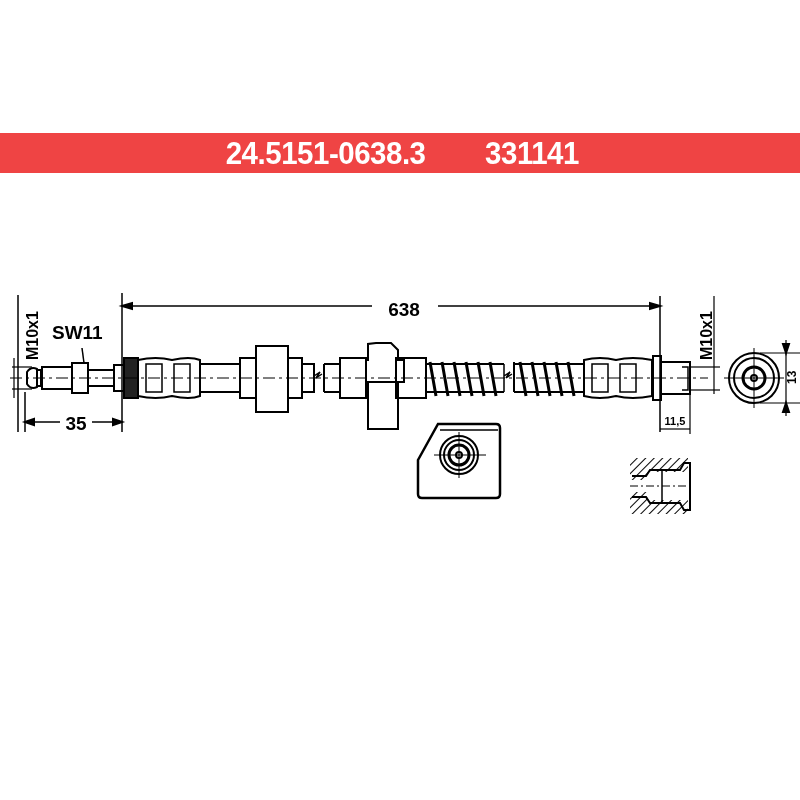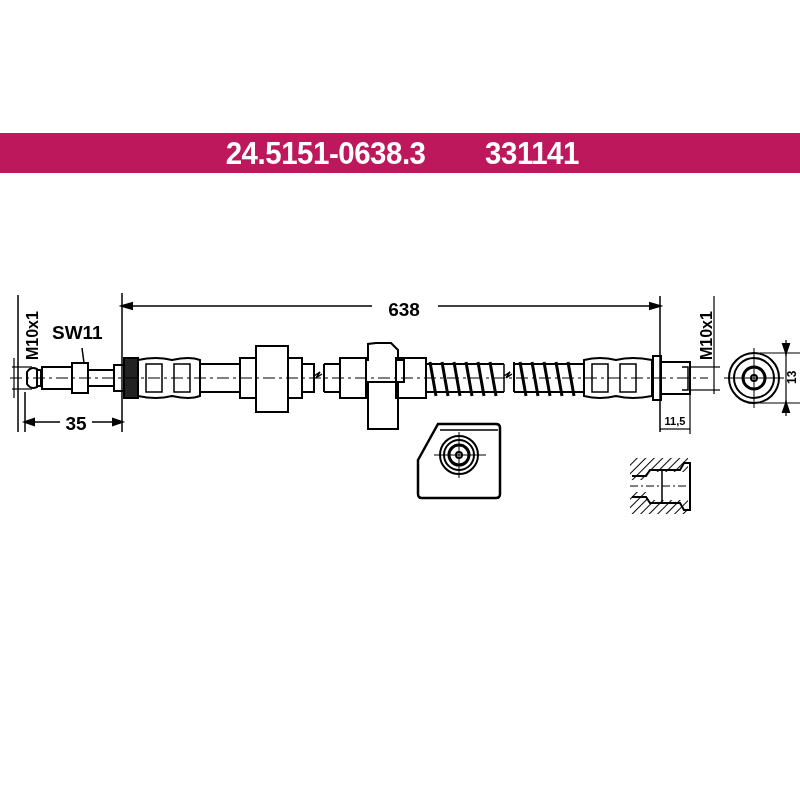--- a/index.html
+++ b/index.html
@@ -1,17 +1,17 @@
 <!DOCTYPE html>
 <html><head>
 <meta charset="utf-8">
 <style>
   html, body { margin:0; padding:0; background:#fff; }
   body { width:800px; height:800px; position:relative; overflow:hidden; font-family:"Liberation Sans", sans-serif; }
-  .banner { position:absolute; left:0; top:133px; width:800px; height:40px; background:#be185d;
+  .banner { position:absolute; left:0; top:133px; width:800px; height:40px; background:#ef4444;
             display:flex; justify-content:center; align-items:center; gap:46px; }
   .banner span { color:#fff; font-weight:bold; font-size:32px; letter-spacing:-0.5px; transform:scaleX(0.92); }
   svg { position:absolute; left:0; top:0; }
   .dimtxt { font-family:"Liberation Sans", sans-serif; font-weight:bold; fill:#000; }
 </style>
 </head>
 <body>
 
 <div class="banner">
   <span>24.5151-0638.3</span>

